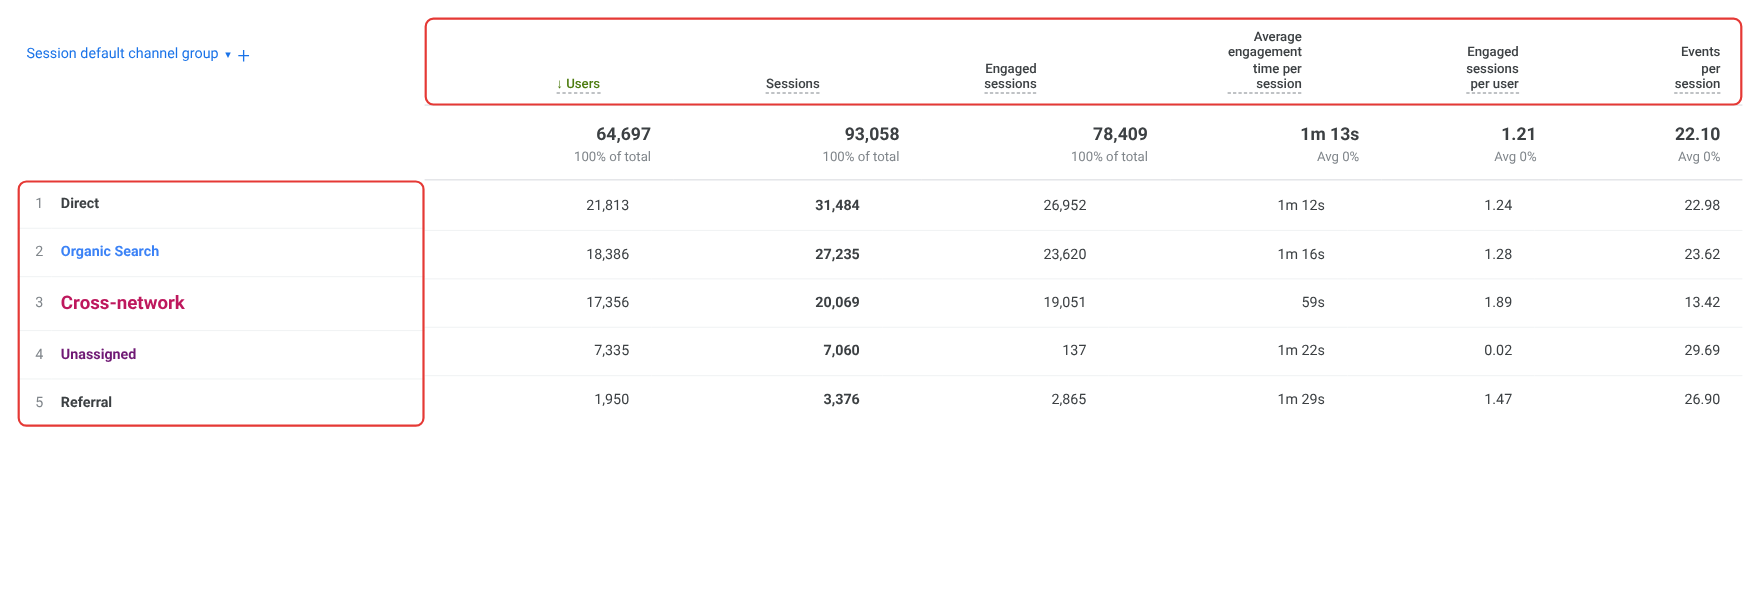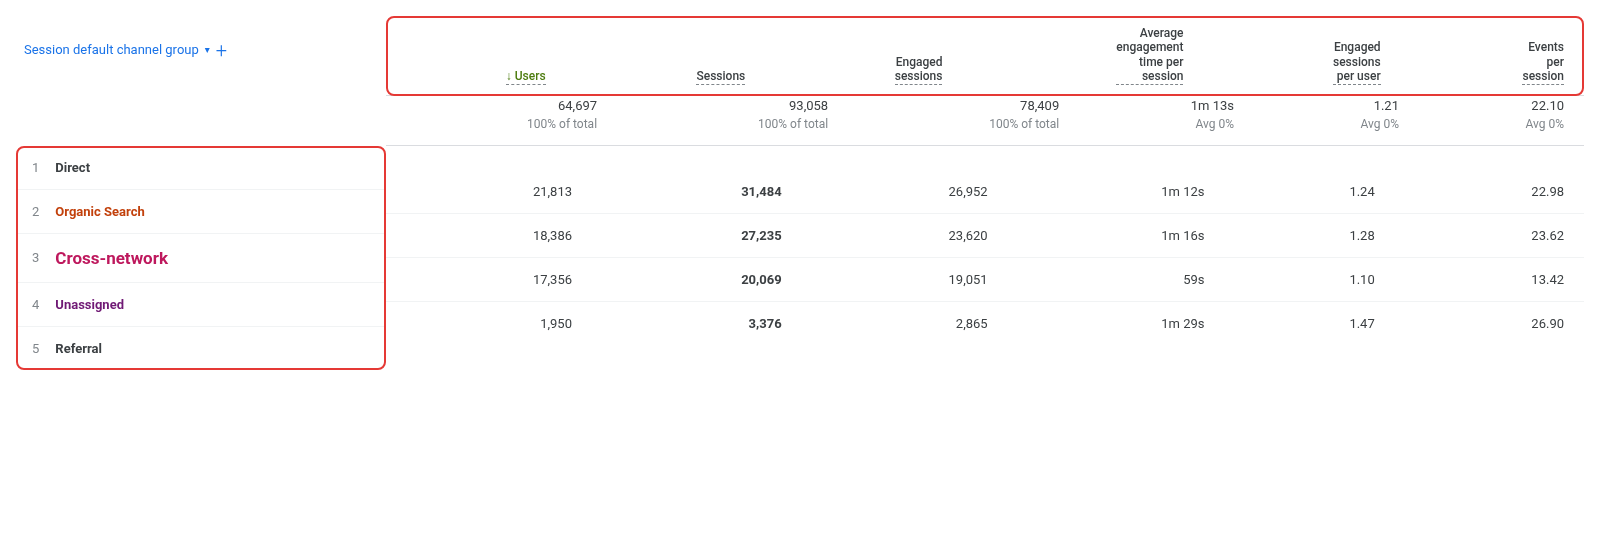--- a/index.html
+++ b/index.html
@@ -64,23 +64,23 @@
     .metrics-table .header-row th {
       font-weight: 500;
       font-size: 12px;
       color: #3c4043;
       vertical-align: bottom;
       line-height: 1.4;
       border-bottom: 1px solid #dadce0;
     }
 
     .metrics-table .totals-row td {
-      font-weight: 400;
-      font-size: 13px;
-      padding-top: 2px;
+      font-weight: 700;
+      font-size: 16px;
+      padding-top: 16px;
       padding-bottom: 2px;
       border-bottom: none;
     }
 
     .metrics-table .totals-sub td {
       color: #80868b;
       font-size: 12px;
       font-weight: 400;
       padding-top: 2px;
       padding-bottom: 14px;
@@ -250,21 +250,21 @@
       <div class="dim-data-rows-wrapper">
         <div class="red-outline"></div>
         <table style="width:100%; border-collapse:collapse;">
           <tbody id="dim-tbody">
           <tr style="border-bottom: 1px solid rgb(241, 243, 244);">
     <td style="width:30px; text-align:right; padding: 14px 8px 14px 16px; color:#80868b; font-size:13px;">1</td>
     <td style="text-align:left; padding: 14px 16px 14px 8px; font-weight:700; font-size:13px; color:#3c4043;">Direct</td>
   </tr>
               <tr style="border-bottom: 1px solid rgb(241, 243, 244);">
     <td style="width:30px; text-align:right; padding: 14px 8px 14px 16px; color:#80868b; font-size:13px;">2</td>
-    <td style="text-align:left; padding: 14px 16px 14px 8px; font-weight:700; font-size:13px; color:#c2410c;">Organic Search</td>
+    <td style="text-align:left; padding: 14px 16px 14px 8px; font-weight:700; font-size:13px; color:#3b82f6;">Organic Search</td>
   </tr>
               <tr style="border-bottom: 1px solid rgb(241, 243, 244);">
     <td style="width:30px; text-align:right; padding: 14px 8px 14px 16px; color:#80868b; font-size:13px;">3</td>
     <td style="text-align:left; padding: 14px 16px 14px 8px; font-weight:700; font-size:17px; color:#be185d;">Cross-network</td>
   </tr>
               <tr style="border-bottom: 1px solid rgb(241, 243, 244);">
     <td style="width:30px; text-align:right; padding: 14px 8px 14px 16px; color:#80868b; font-size:13px;">4</td>
     <td style="text-align:left; padding: 14px 16px 14px 8px; font-weight:700; font-size:13px; color:#701a75;">Unassigned</td>
   </tr>
               <tr style="border-bottom: none;">
@@ -293,22 +293,30 @@
     <td>23,620</td>
     <td>1m 16s</td>
     <td>1.28</td>
     <td>23.62</td>
   </tr>
             <tr class="data-row">
     <td>17,356</td>
     <td>20,069</td>
     <td>19,051</td>
     <td>59s</td>
-    <td>1.10</td>
+    <td>1.89</td>
     <td>13.42</td>
+  </tr>
+            <tr class="data-row">
+    <td>7,335</td>
+    <td>7,060</td>
+    <td>137</td>
+    <td>1m 22s</td>
+    <td>0.02</td>
+    <td>29.69</td>
   </tr>
             <tr class="data-row" style="border-bottom: none;">
     <td>1,950</td>
     <td>3,376</td>
     <td>2,865</td>
     <td>1m 29s</td>
     <td>1.47</td>
     <td>26.90</td>
   </tr>
           </tbody>

